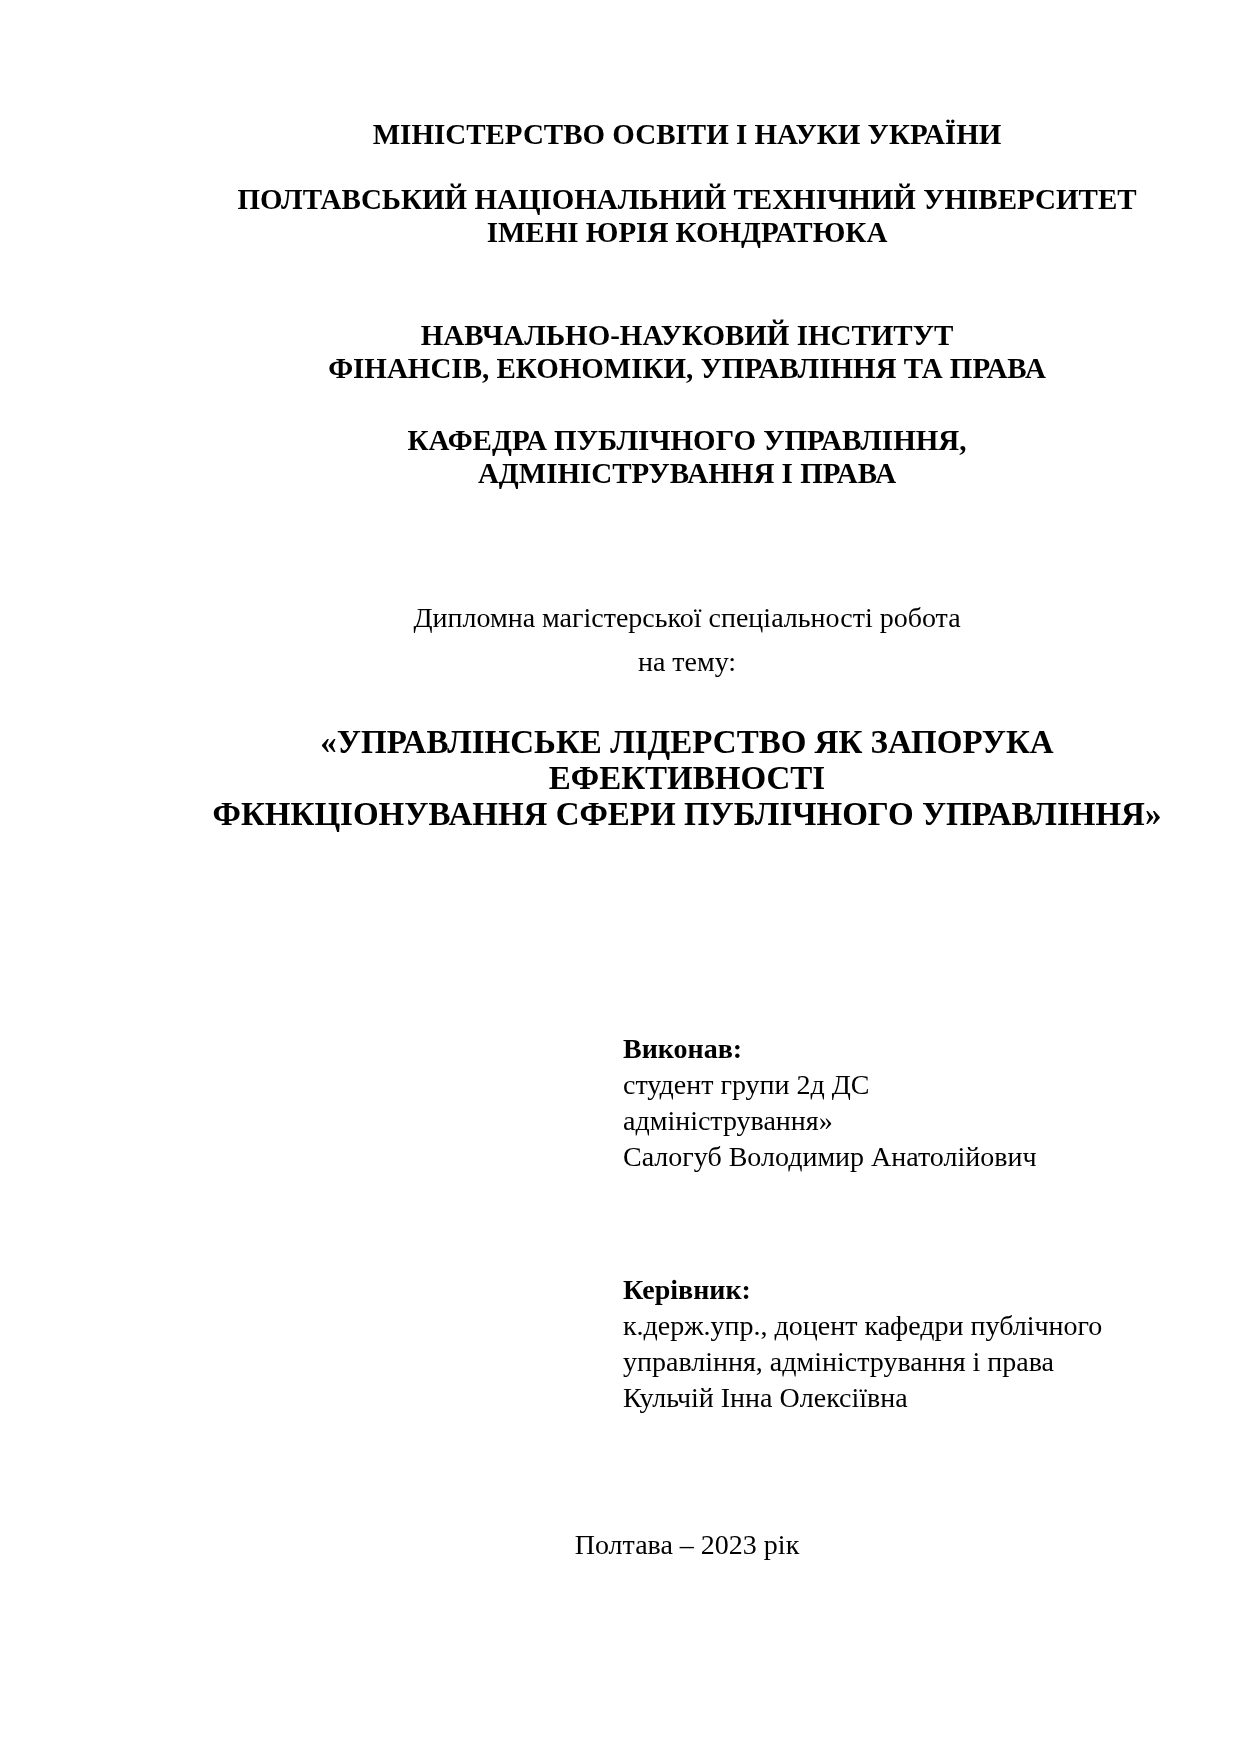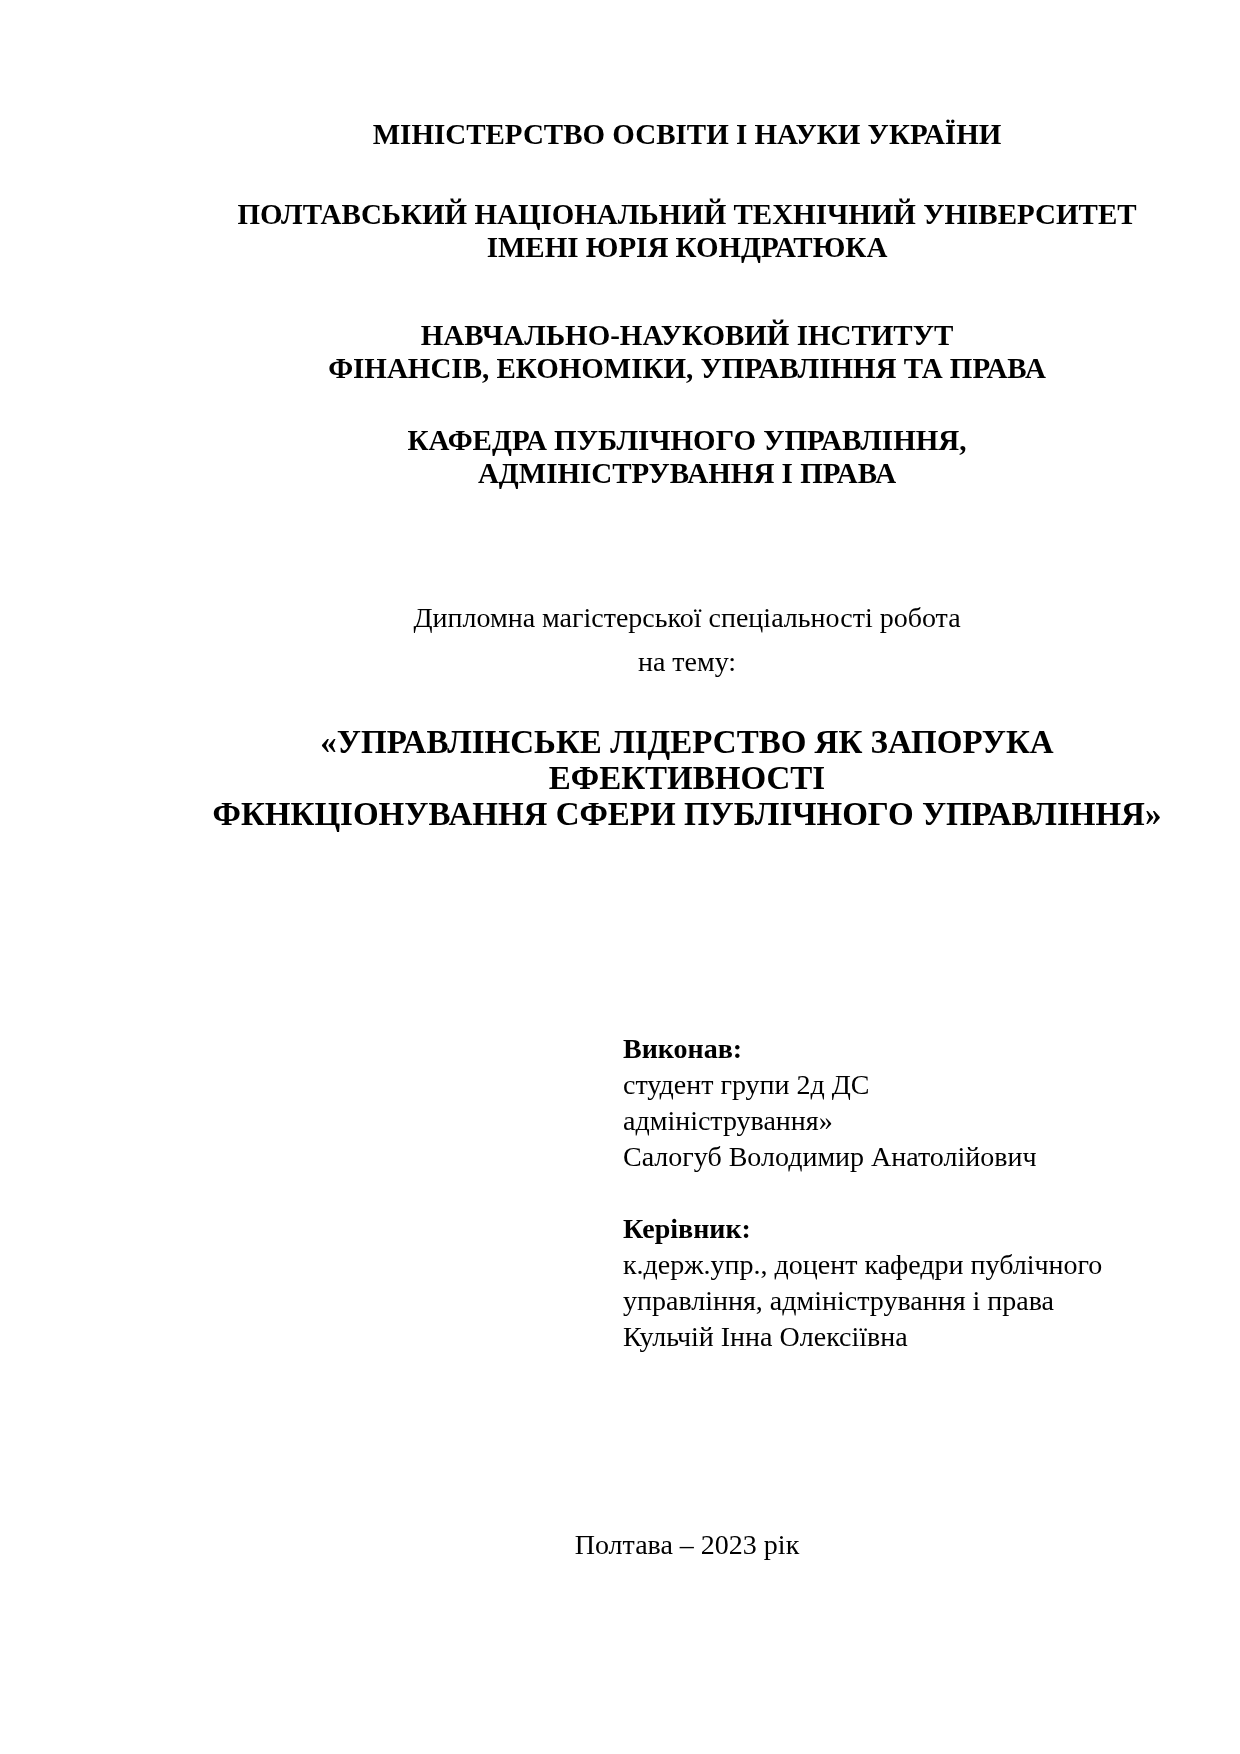--- a/index.html
+++ b/index.html
@@ -62,21 +62,21 @@
 </style>
 </head>
 <body>
 
 <div class="page">
 
   <div class="c caps" style="top:118px">
     <div>МІНІСТЕРСТВО ОСВІТИ І НАУКИ УКРАЇНИ</div>
   </div>
 
-  <div class="c caps" style="top:198px">
+  <div class="c caps" style="top:183px">
     <div>ПОЛТАВСЬКИЙ НАЦІОНАЛЬНИЙ ТЕХНІЧНИЙ УНІВЕРСИТЕТ</div>
     <div>ІМЕНІ ЮРІЯ КОНДРАТЮКА</div>
   </div>
 
   <div class="c caps" style="top:424px">
     <div>КАФЕДРА ПУБЛІЧНОГО УПРАВЛІННЯ,</div>
     <div>АДМІНІСТРУВАННЯ І ПРАВА</div>
   </div>
 
   <div class="c caps" style="top:319px">
@@ -94,21 +94,21 @@
     <div>ФКНКЦІОНУВАННЯ СФЕРИ ПУБЛІЧНОГО УПРАВЛІННЯ»</div>
   </div>
 
   <div class="side" style="top:1031px">
     <div class="label">Виконав:</div>
     <div>студент групи 2д ДС</div>
     <div>адміністрування»</div>
     <div>Салогуб Володимир Анатолійович</div>
   </div>
 
-  <div class="side" style="top:1211px">
+  <div class="side" style="top:1272px">
     <div class="label">Керівник:</div>
     <div>к.держ.упр., доцент кафедри публічного</div>
     <div>управління, адміністрування і права</div>
     <div>Кульчій Інна Олексіївна</div>
   </div>
 
   <div class="footer-line" style="top:1528px">Полтава – 2023 рік</div>
 
 </div>
 

